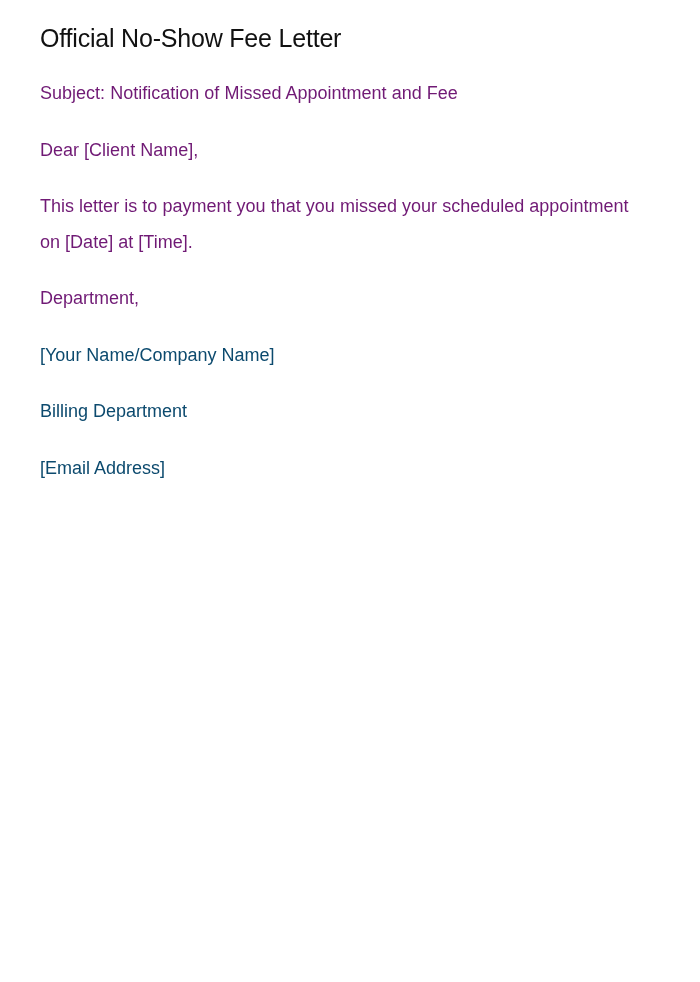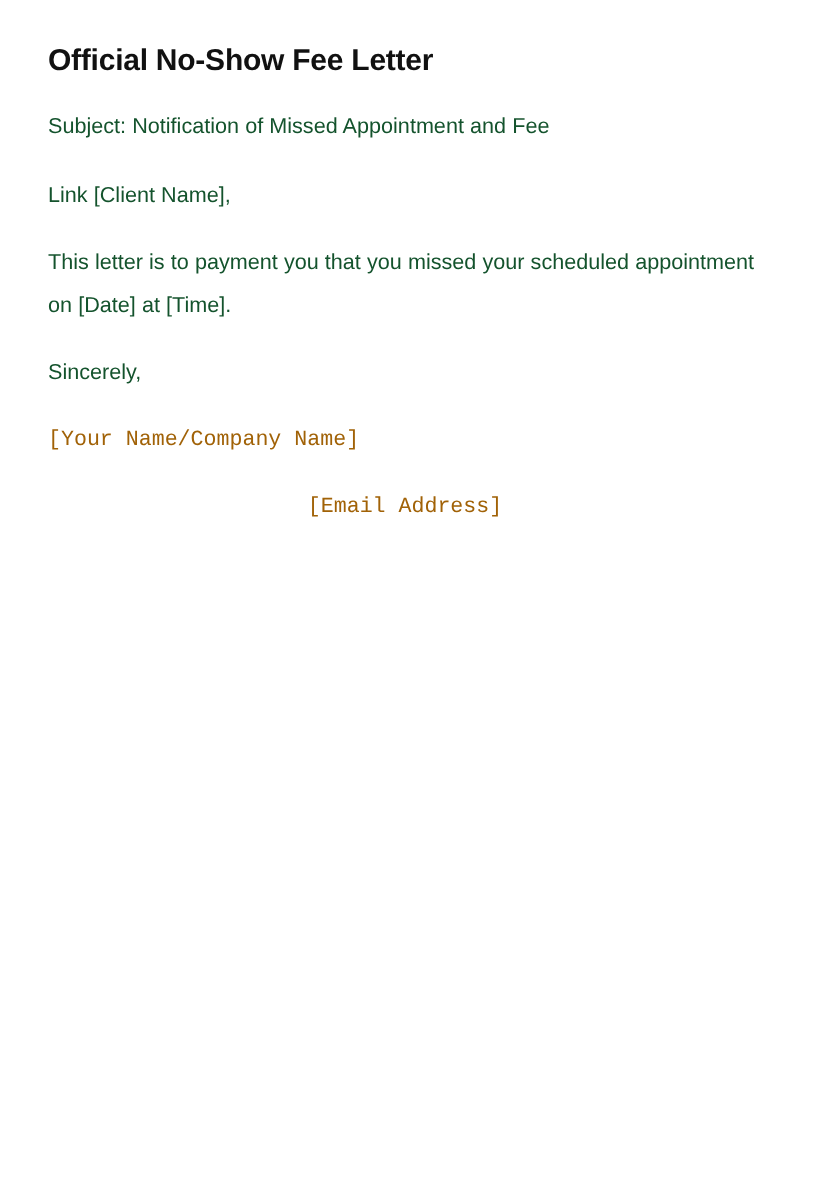--- a/index.html
+++ b/index.html
@@ -19,80 +19,79 @@
   .document {
     width: 700px;
     min-height: 982px;
     box-sizing: border-box;
     padding: 22px 65px 24px 40px;
     background: #ffffff;
   }
 
   .doc-title {
     font-size: 25px;
-    font-weight: bold;
+    font-weight: normal;
     line-height: 32px;
     letter-spacing: -0.2px;
     color: #111111;
-    margin: 12px 0 22px 0;
+    margin: 0 0 22px 0;
   }
 
   .doc-body {
     display: block;
   }
 
   .para {
     font-size: 18px;
     line-height: 35.5px;
-    color: #14532d;
+    color: #701a75;
     margin: 0 0 21px 0;
     max-width: 600px;
     word-spacing: 0.1px;
   }
 
   .para:last-child {
     margin-bottom: 0;
   }
 
   .sig-line {
     font-size: 18px;
     line-height: 35.5px;
-    color: #a16207;
+    color: #0c4a6e;
     margin: 0 0 21px 0;
     max-width: 600px;
-    font-family: Liberation Mono, monospace;
   }
 
   .sig-line:last-child {
     margin-bottom: 0;
-    text-align: center;
   }
 </style>
 </head>
 <body>
 
 <div class="document">
 
   <h1 class="doc-title">Official No-Show Fee Letter</h1>
 
   <div class="doc-body">
 
     <p class="para">Subject: Notification of Missed Appointment and Fee</p>
 
-    <p class="para">Link [Client Name],</p>
+    <p class="para">Dear [Client Name],</p>
 
     <p class="para">This letter is to payment you that you missed your scheduled appointment on [Date] at [Time].</p>
 
 
 
 
-    <p class="para">Sincerely,</p>
+    <p class="para">Department,</p>
 
     <div class="signature-block">
       <p class="sig-line">[Your Name/Company Name]</p>
 
+      <p class="sig-line">Billing Department</p>
 
 
       <p class="sig-line">[Email Address]</p>
     </div>
 
   </div>
 </div>
 
 </body></html>

